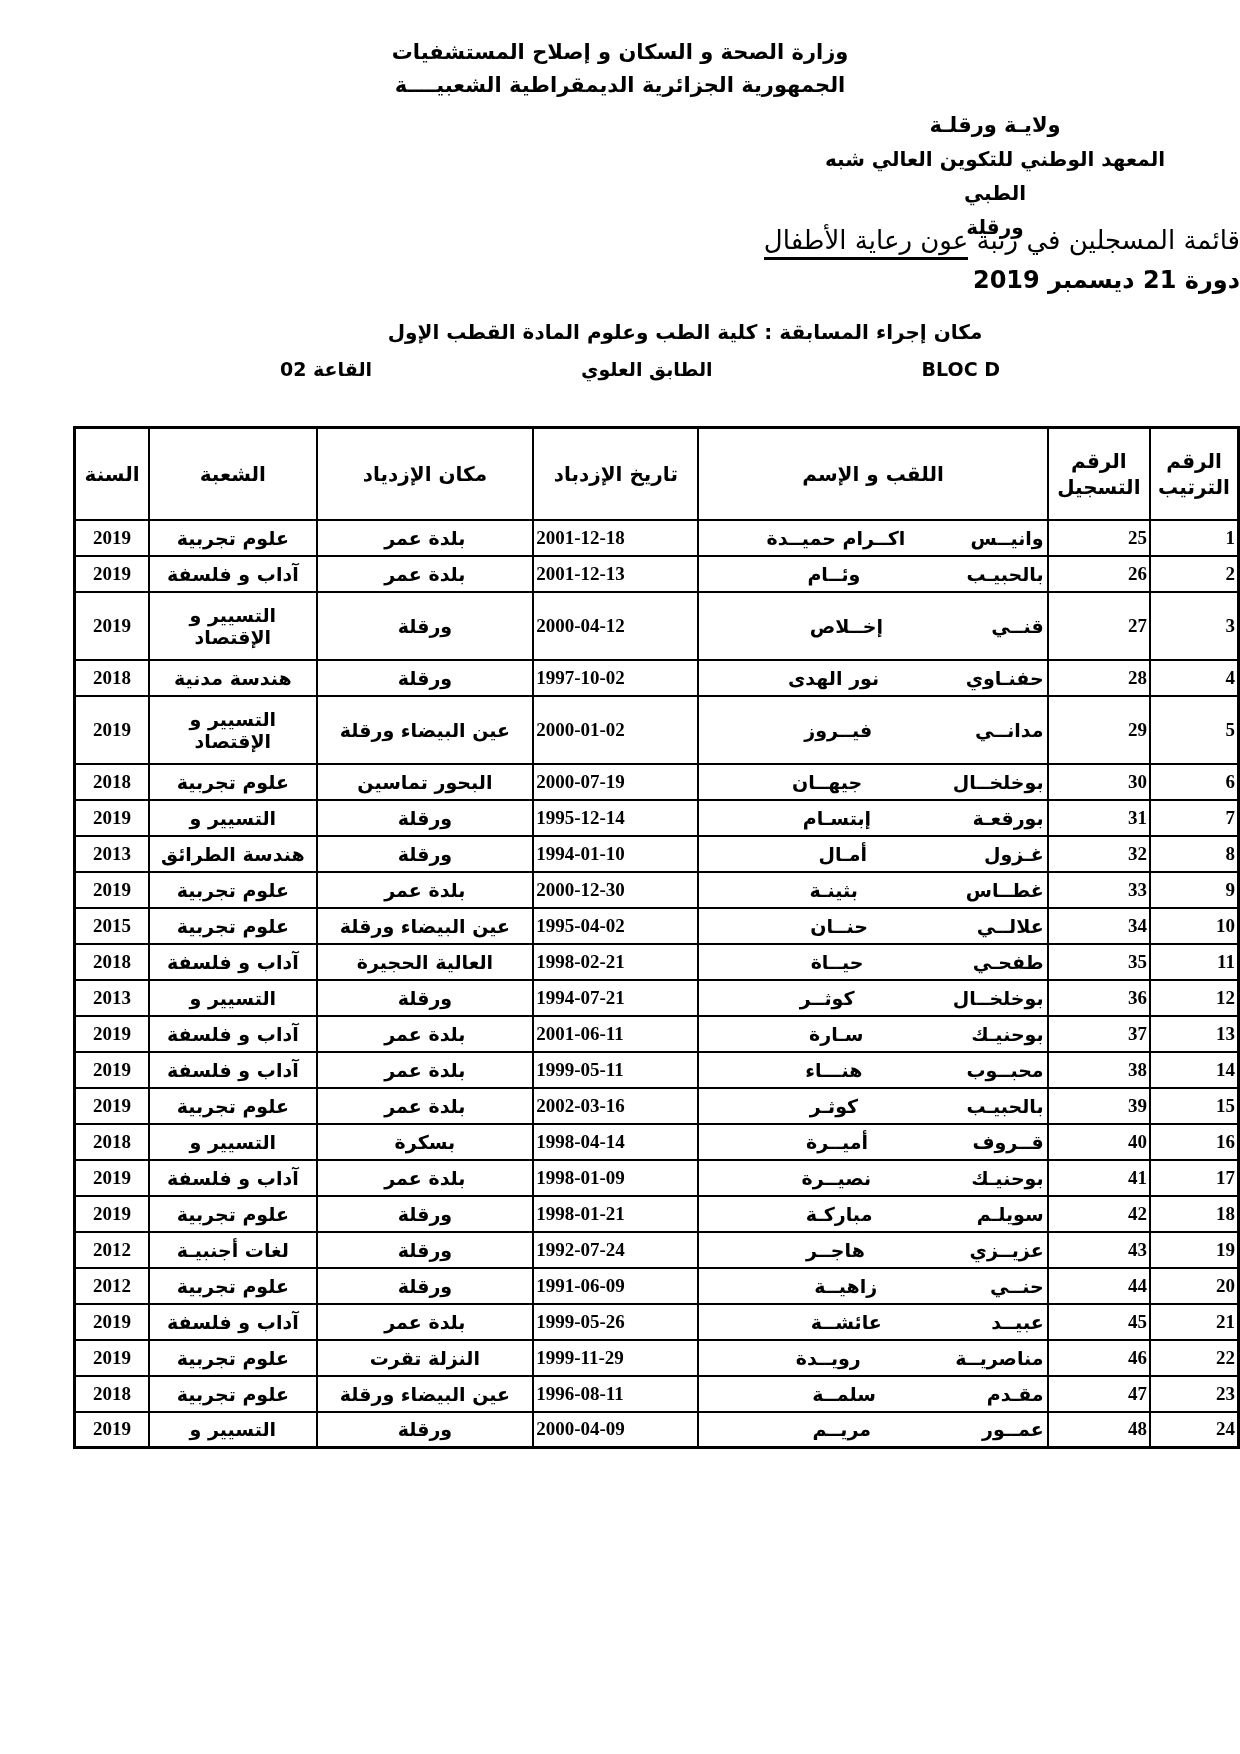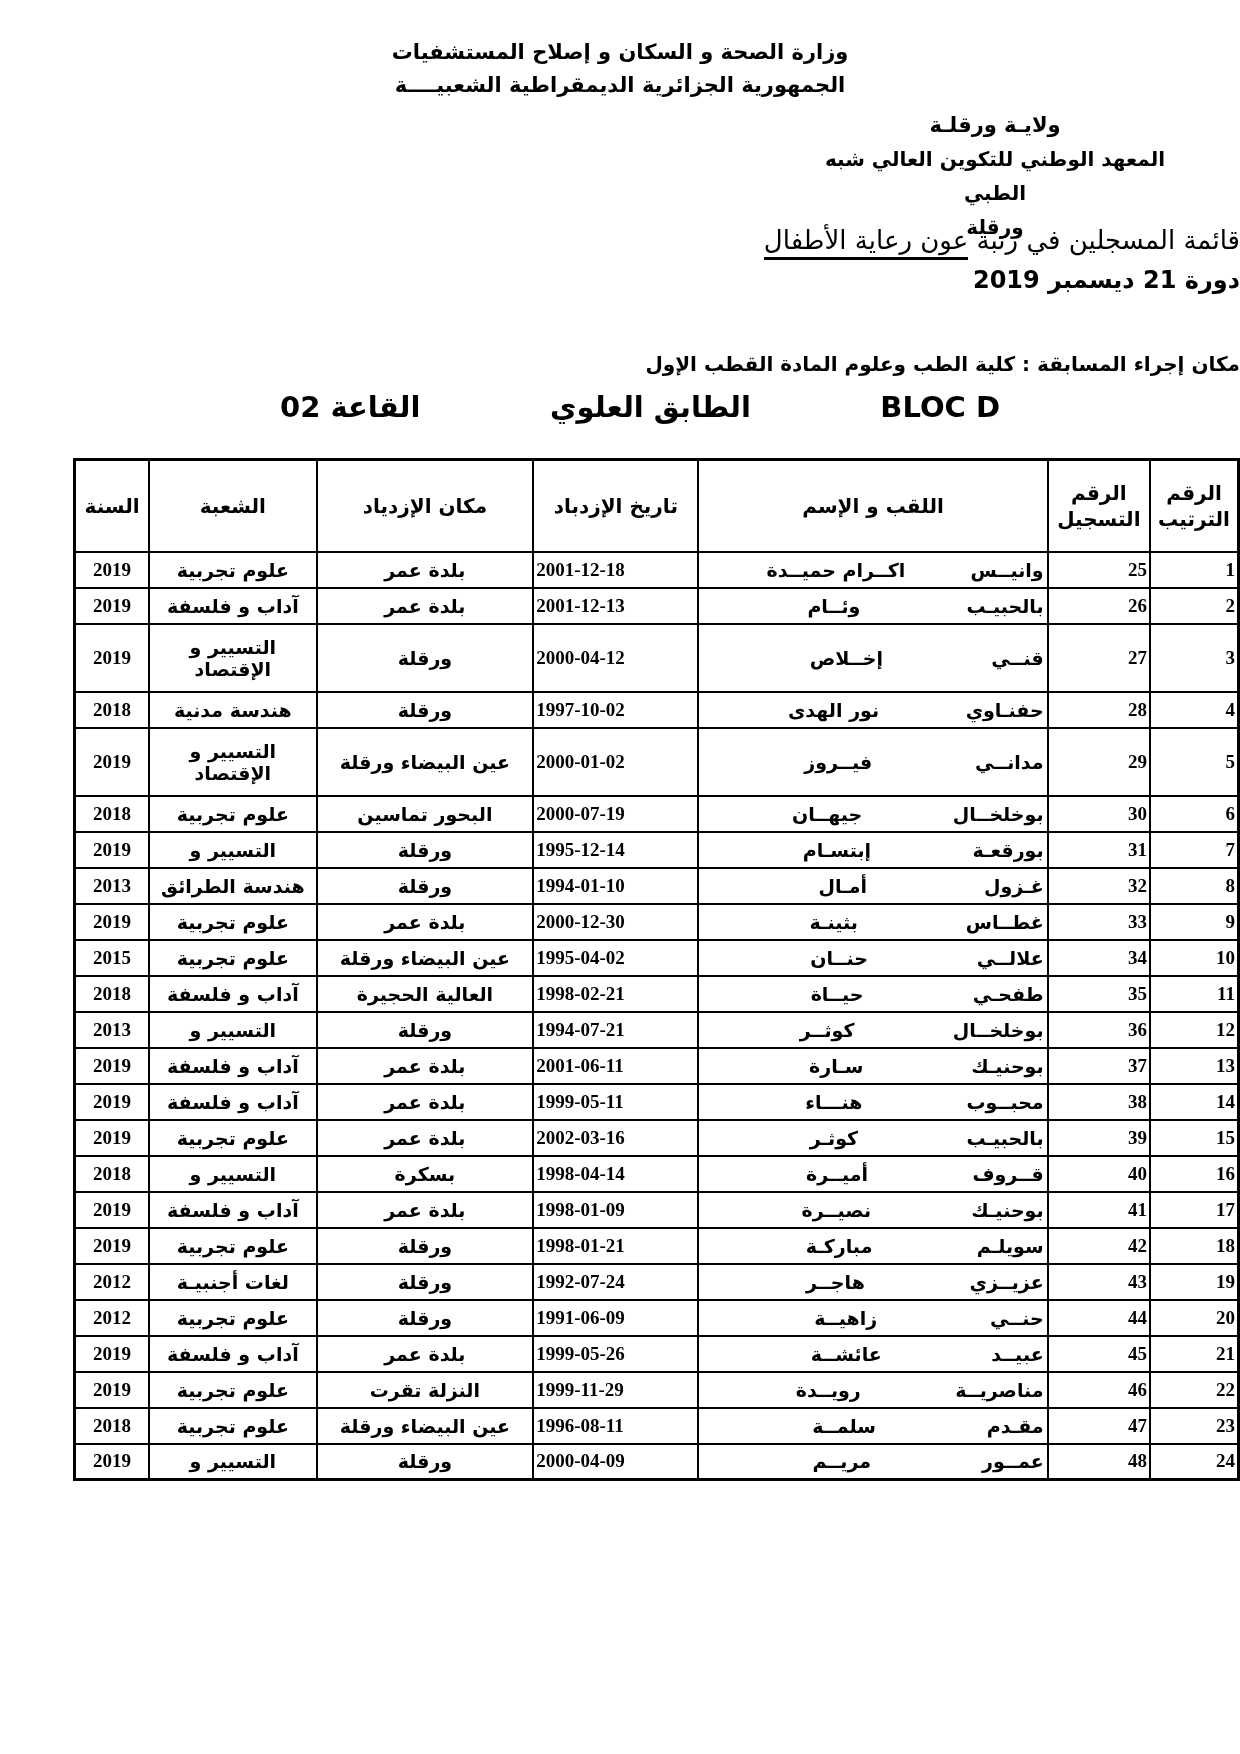--- a/index.html
+++ b/index.html
@@ -18,31 +18,31 @@
     text-align:center;font-weight:bold;
   }
   .org-block .org-line1{font-size:21px;line-height:34px;}
   .org-block .org-line2{font-size:20px;line-height:34px;}
   .org-block .org-line3{font-size:20px;line-height:34px;}
 
   .doc-title{margin-top:118px;text-align:right;font-size:26px;font-weight:normal;line-height:40px;}
   .doc-title .underlined{border-bottom:3px solid #000;padding-bottom:2px;}
   .session-title{text-align:right;font-size:24px;font-weight:bold;line-height:40px;}
   
-  .location-wrap{margin-top:52px;width:1110px;text-align:right;direction:rtl;}
+  .location-wrap{margin-top:20px;width:1110px;text-align:center;direction:rtl;}
   .location-wrap span{font-size:20px;font-weight:bold;}
 
   .venue-row{
     margin:14px auto 0 auto;position:relative;height:40px;width:1240px;
   }
   .venue-row .venue-inner{
     position:absolute;left:280px;width:720px;top:0;
     display:flex;justify-content:space-between;align-items:center;direction:rtl;
   }
-  .venue-row span{font-size:29px;font-weight:bold;white-space:nowrap;}
+  .venue-row span{font-size:19px;font-weight:bold;white-space:nowrap;}
 
   table.reg-table{
     border-collapse:collapse;table-layout:fixed;
     width:1167px;margin-left:38px;margin-top:28px;direction:rtl;
     border:3px solid #000;
   }
   .reg-table th,.reg-table td{
     border:2px solid #000;overflow:hidden;vertical-align:middle;padding:0 2px;
   }
   .reg-table thead tr{height:92px;}

